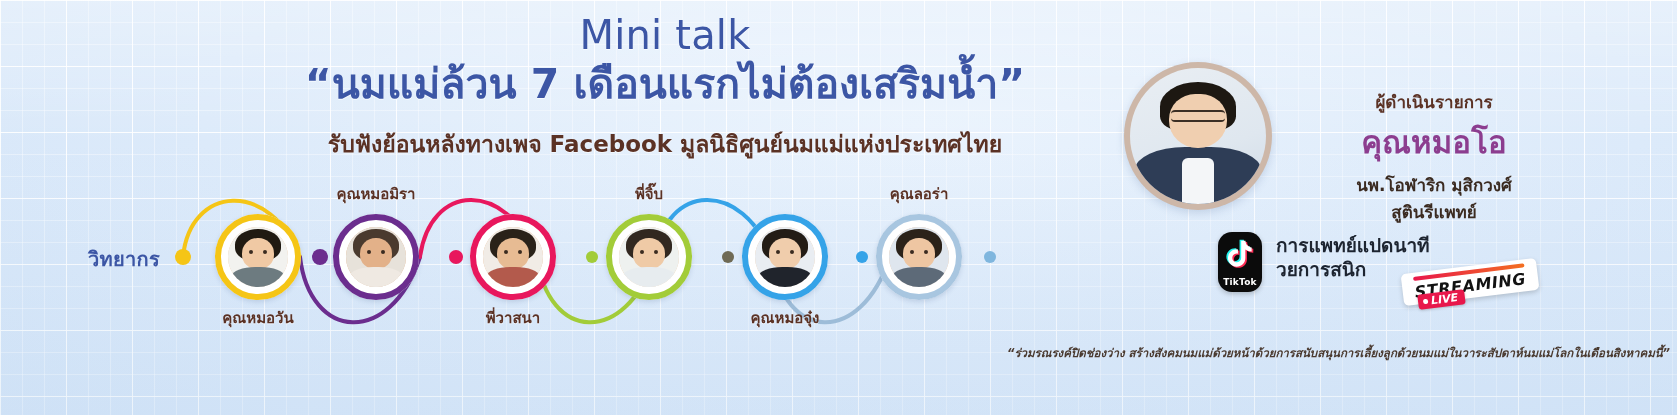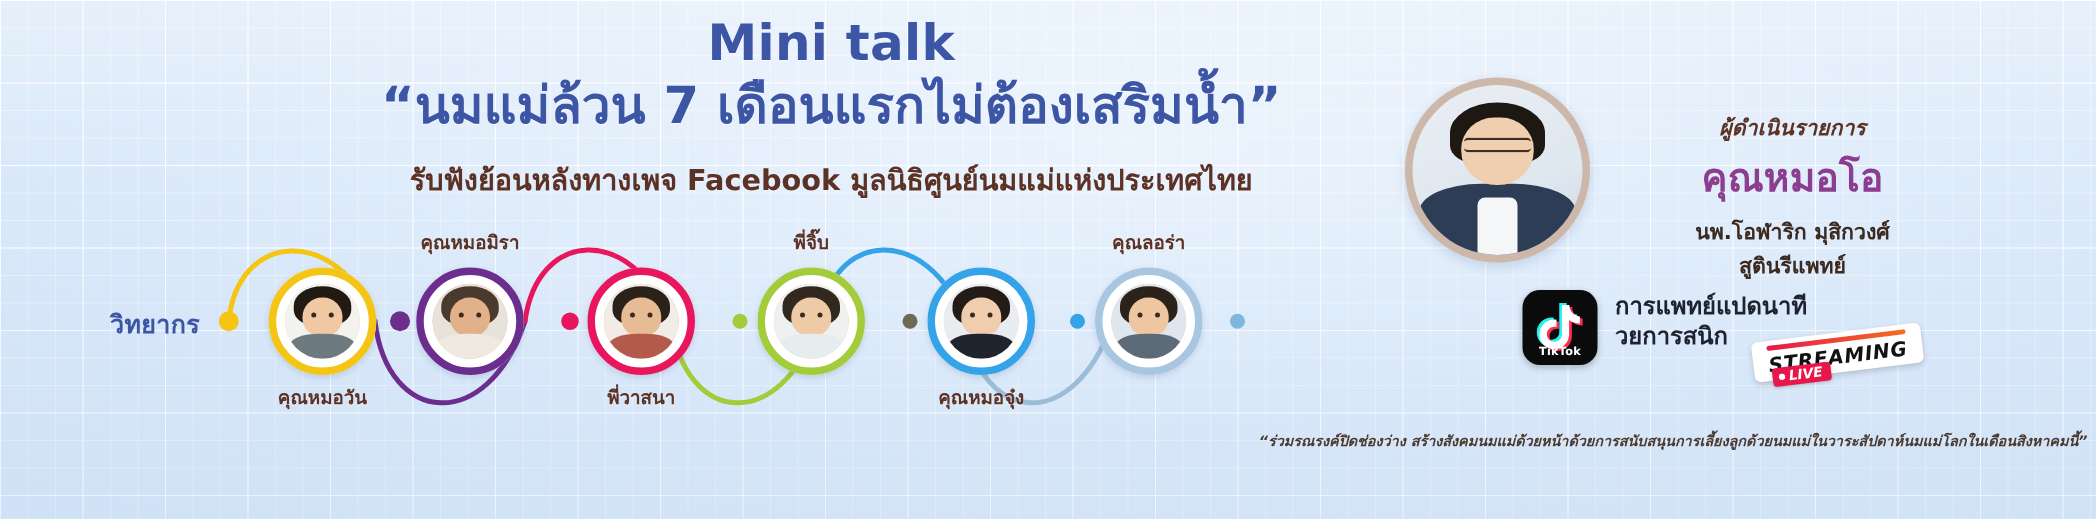--- a/index.html
+++ b/index.html
@@ -25,21 +25,21 @@
     position:absolute; inset:0;
     background:linear-gradient(to bottom, rgba(255,255,255,.35), rgba(255,255,255,0) 35%, rgba(190,214,240,.25));
     pointer-events:none;
   }
 
   
   .headline-wrap{
     position:absolute; left:250px; top:14px; width:830px; text-align:center;
   }
   .h-mini{
-    font-size:40px; font-weight:700; color:#3c56a5; letter-spacing:.2px;
+    font-size:40px; font-weight:400; color:#3c56a5; letter-spacing:.2px;
     line-height:1.08; text-shadow:0 1px 0 rgba(255,255,255,.7);
   }
   .h-quote{
     font-size:41px; font-weight:700; color:#3c56a5; line-height:1.25;
     margin-top:2px; white-space:nowrap; text-shadow:0 1px 0 rgba(255,255,255,.7);
   }
   .h-sub{
     margin-top:16px; font-size:23px; font-weight:700; color:#5b3225;
     white-space:nowrap; text-shadow:0 1px 0 rgba(255,255,255,.55);
   }
@@ -106,29 +106,29 @@
     width:100%;height:100%;border-radius:50%;overflow:hidden;position:relative;
     background:linear-gradient(160deg,#e9eef3 0%,#dfe7ef 60%,#cfdae6 100%);
   }
   #host-photo .h-hair{position:absolute;left:22%;top:10%;width:56%;height:36%;border-radius:50% 50% 30% 30%;background:#1d1812;}
   #host-photo .h-face{position:absolute;left:29%;top:19%;width:42%;height:40%;border-radius:46% 46% 50% 50%;background:#f0cfb0;}
   #host-photo .h-glass{position:absolute;left:30%;top:31%;width:40%;height:9%;border-top:2px solid #3b2f25;border-bottom:2px solid #3b2f25;border-radius:4px;}
   #host-photo .h-suit{position:absolute;left:4%;bottom:0;width:92%;height:42%;border-radius:40% 40% 0 0;background:#2e3d56;}
   #host-photo .h-shirt{position:absolute;left:38%;bottom:0;width:24%;height:34%;background:#f4f6f8;transform:skewX(0deg);border-radius:6px 6px 0 0;}
 
   #host-text{ position:absolute; left:1284px; top:88px; width:300px; text-align:center; }
-  .host-role{ font-size:17px; font-weight:700; color:#5b3225;font-style:italic; }
+  .host-role{ font-size:17px; font-weight:700; color:#5b3225; }
   .host-name{ font-size:31px; font-weight:700; color:#8c3d8f; margin-top:2px; letter-spacing:.2px;}
   .host-l1{ font-size:17px; font-weight:700; color:#3a2a20; margin-top:4px;}
   .host-l2{ font-size:17px; font-weight:700; color:#3a2a20; }
 
   
   #tiktok-block{ position:absolute; left:1218px; top:232px; display:flex; align-items:flex-start; gap:14px;}
   .tt-icon{
-    width:60px;height:60px;border-radius:14px;background:#0b0b0b;position:relative;
+    width:44px;height:60px;border-radius:14px;background:#0b0b0b;position:relative;
     box-shadow:0 2px 5px rgba(0,0,0,.22);
   }
   .tt-note{ position:absolute; inset:0; }
   .tt-label{
     position:absolute; left:0; right:0; bottom:5px; text-align:center;
     color:#fff; font-size:9px; font-weight:700; letter-spacing:.2px;
   }
   .tt-text{ padding-top:2px; }
   .tt-l1,.tt-l2{ font-size:19px; font-weight:700; color:#1d2430; line-height:1.25; white-space:nowrap;}
 

